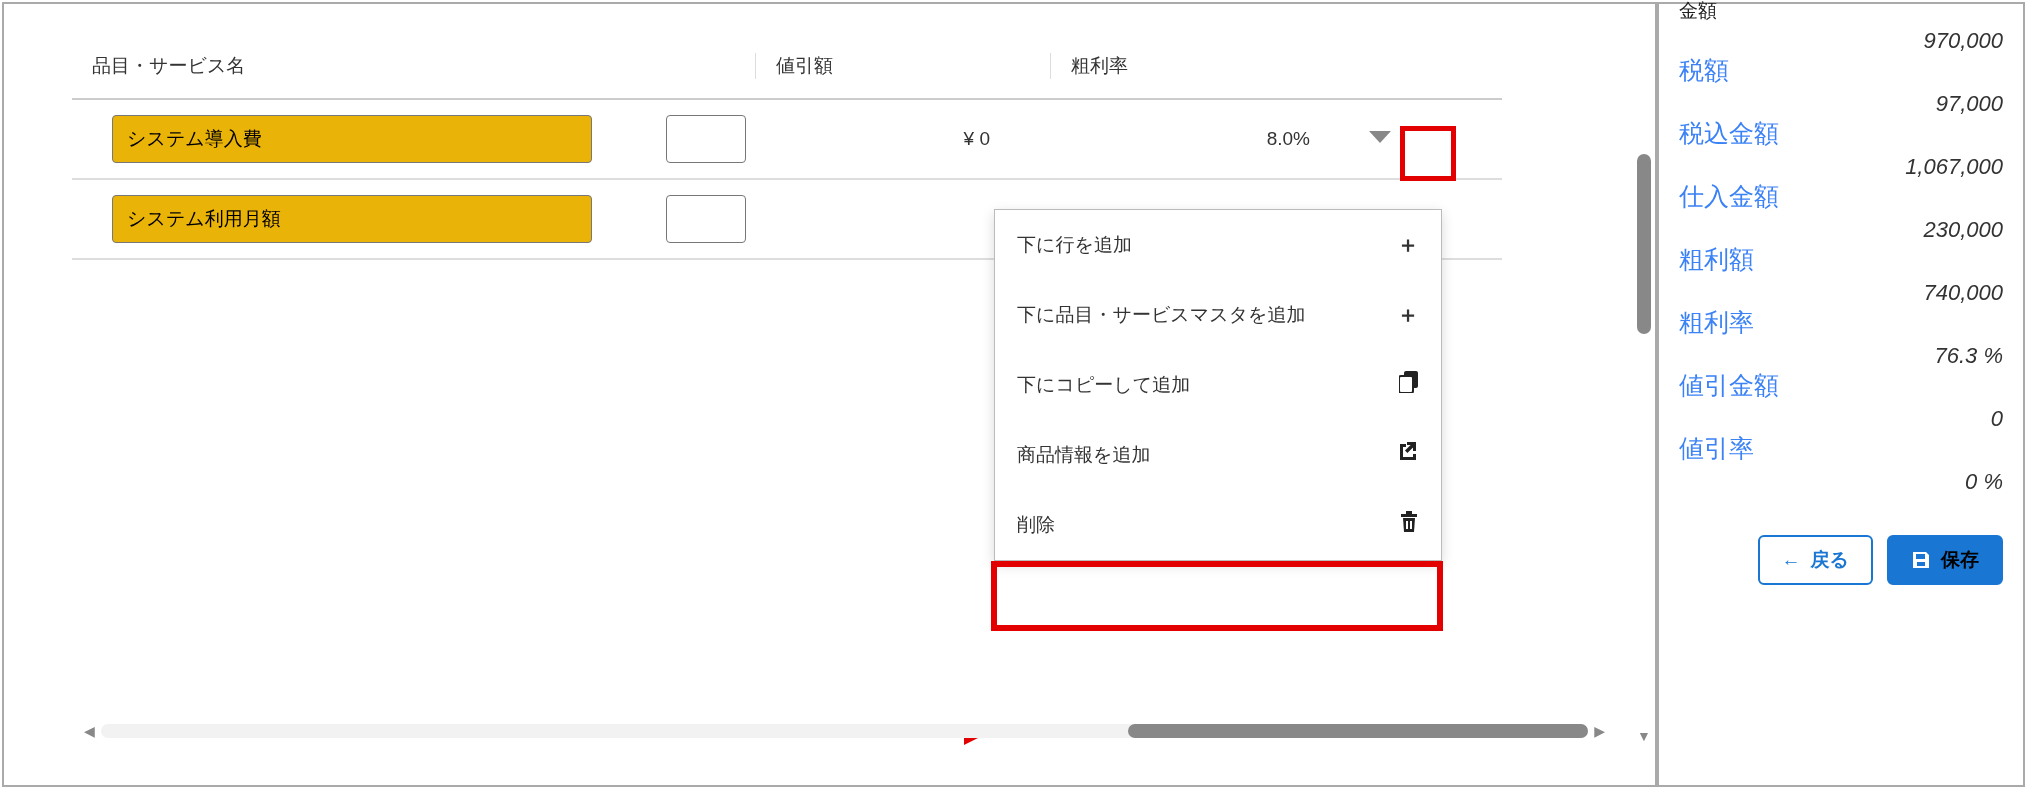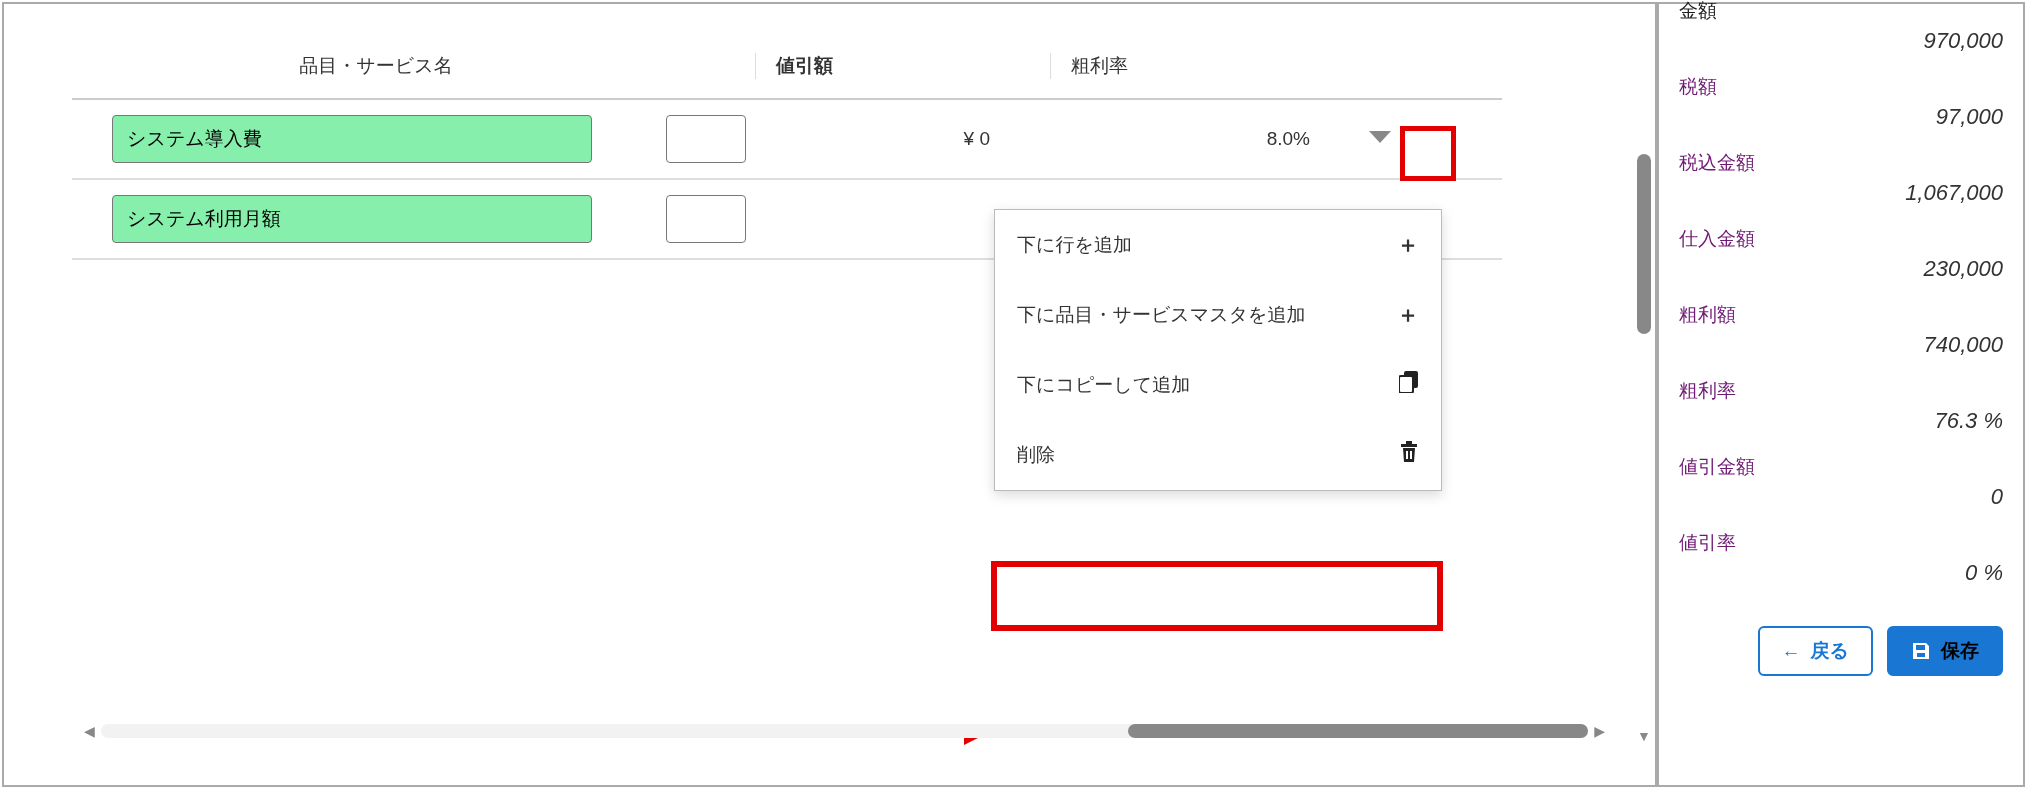--- a/index.html
+++ b/index.html
@@ -40,23 +40,23 @@
     width: 1430px;
     margin-top: 30px;
     margin-left: 58px;
   }
   .hdr-row {
     display: flex;
     border-bottom: 2px solid #ccc;
     height: 66px;
     align-items: center;
   }
-  .hdr-row .col-name { width: 588px; padding-left: 20px; font-size: 19px; font-weight: 400; text-align: center; }
+  .hdr-row .col-name { width: 588px; padding-left: 20px; font-size: 19px; font-weight: 400; }
   .hdr-row .col-blank { width: 95px; border-left: 1px solid #ddd; }
-  .hdr-row .col-discount { width: 295px; padding-left: 20px; font-size: 19px; border-left: 1px solid #ddd; font-weight: bold; }
+  .hdr-row .col-discount { width: 295px; padding-left: 20px; font-size: 19px; border-left: 1px solid #ddd; }
   .hdr-row .col-profit { width: 290px; padding-left: 20px; font-size: 19px; border-left: 1px solid #ddd; }
   .hdr-row .col-action { width: 80px; border-left: 1px solid #ddd; }
 
   .data-row {
     display: flex;
     height: 80px;
     align-items: center;
     border-bottom: 2px solid #ddd;
     position: relative;
   }
@@ -66,21 +66,21 @@
   .data-row .col-profit { width: 290px; text-align: right; padding-right: 30px; font-size: 19px; }
   .data-row .col-action { width: 80px; text-align: center; }
 
   .text-input {
     width: 480px;
     height: 48px;
     border: 1px solid #777;
     border-radius: 4px;
     padding: 0 14px;
     font-size: 19px;
-    background: #86efac;
+    background: #eab308;
   }
   .small-input {
     width: 80px;
     height: 48px;
     border: 1px solid #777;
     border-radius: 4px;
     margin-left: 6px;
     background: #fff;
   }
 
@@ -170,21 +170,21 @@
   }
   .vscroll .vcaret {
     position: absolute;
     bottom: -20px;
     left: 0;
     color: #888;
     font-size: 14px;
   }
 
   
-  .side-panel .kv-label { font-size: 19px; color: #701a75; margin-top: 20px; }
+  .side-panel .kv-label { font-size: 25px; color: #3b82f6; }
   .side-panel .kv-value { font-size: 22px; text-align: right; margin-top: 4px; font-style: italic; }
   .side-panel .first-label { font-size: 19px; color: #222; margin-top: -6px; }
   .side-btns {
     display: flex;
     gap: 14px;
     margin-top: 40px;
     justify-content: flex-end;
   }
   .btn {
     height: 50px;
@@ -263,20 +263,28 @@
       <div class="menu-item">
         <span>下に品目・サービスマスタを追加</span>
         <span class="icon">＋</span>
       </div>
       <div class="menu-item">
         <span>下にコピーして追加</span>
         <span class="icon">
           <svg width="20" height="22" viewBox="0 0 20 22">
               <rect x="5" y="0" width="14" height="17" rx="2" fill="#222"></rect>
               <rect x="0" y="5" width="14" height="17" rx="2" fill="#fff" stroke="#222" stroke-width="2"></rect>
+            </svg>
+        </span>
+      </div>
+      <div class="menu-item">
+        <span>商品情報を追加</span>
+        <span class="icon">
+          <svg width="22" height="22" viewBox="0 0 22 22">
+              <path d="M3 3h6v3H6v10h10v-3h3v6H3V3zm13 0v3.6L10.4 12 8 9.6 13.6 4H10V1h9v9h-3V3z" fill="#222"></path>
             </svg>
         </span>
       </div>
       <div class="menu-item">
         <span>削除</span>
         <span class="icon">
           <svg width="20" height="22" viewBox="0 0 20 22">
               <rect x="2" y="3" width="16" height="3" fill="#222"></rect>
               <rect x="7" y="0" width="6" height="3" fill="#222"></rect>
               <path d="M4 7h12l-1 14H5L4 7z" fill="#222"></path>

